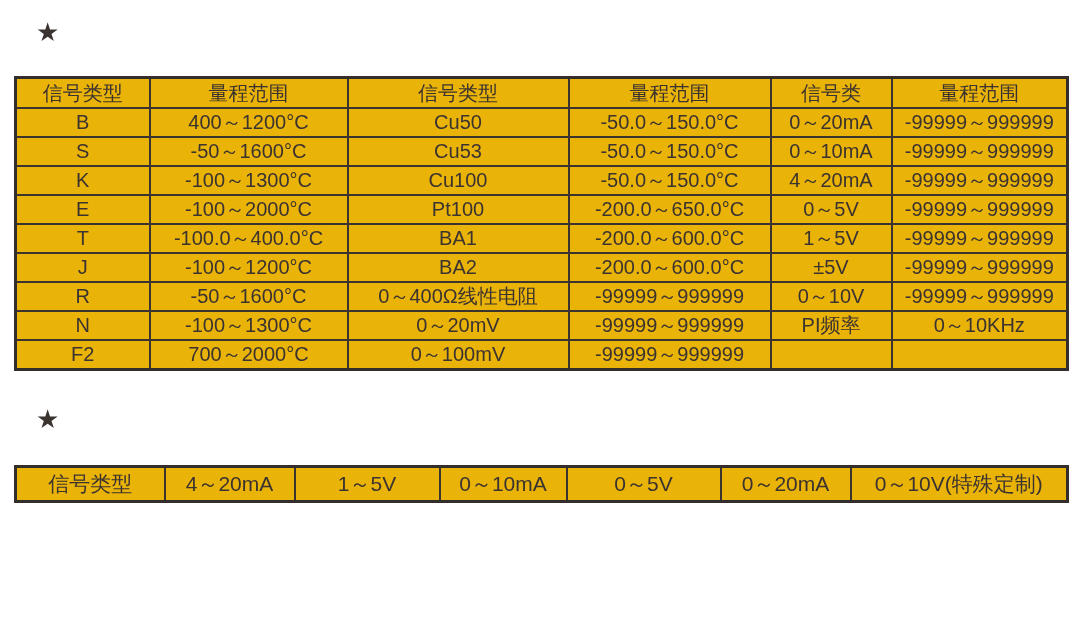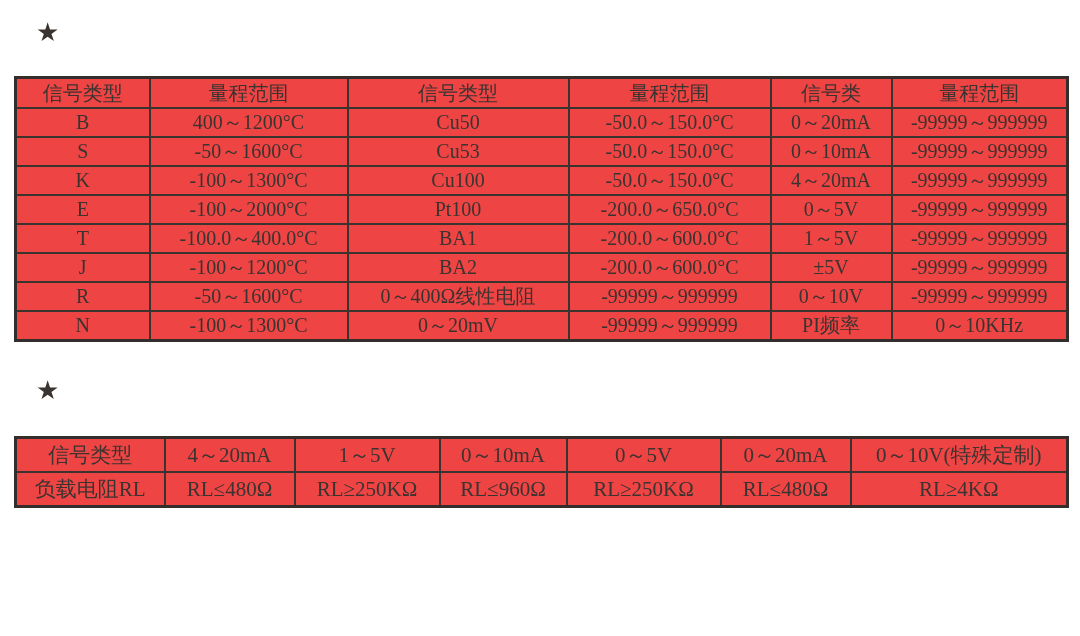--- a/index.html
+++ b/index.html
@@ -31,22 +31,21 @@
     font-size: 26px;
     line-height: 1;
   }
   .title-input  { padding-top: 15px; padding-bottom: 0; height: 34px; }
   .title-output { padding-top: 31px; padding-bottom: 0; height: 34px; }
 
   table {
     border-collapse: collapse;
     table-layout: fixed;
     width: 1052px;
-    background: #ef4444;
-    font-family: Liberation Serif, serif;
+    background: #eab308;
   }
   table.input-table  { margin-top: 27px; }
   table.output-table { margin-top: 29px; }
 
   th, td {
     border: 2px solid #3b3330;
     text-align: center;
     vertical-align: middle;
     font-weight: normal;
     padding: 0 2px;
@@ -145,20 +144,28 @@
         <td>-99999～999999</td>
       </tr>
       <tr>
         <td>N</td>
         <td>-100～1300°C</td>
         <td>0～20mV</td>
         <td>-99999～999999</td>
         <td>PI频率</td>
         <td>0～10KHz</td>
       </tr>
+      <tr>
+        <td>F2</td>
+        <td>700～2000°C</td>
+        <td>0～100mV</td>
+        <td>-99999～999999</td>
+        <td></td>
+        <td></td>
+      </tr>
     </tbody>
   </table>
 
   <div class="section-title title-output">
     <span class="star">★</span>
   </div>
 
   <table class="output-table">
     <colgroup>
       <col style="width:149px">
@@ -172,25 +179,16 @@
     <tbody>
       <tr>
         <td>信号类型</td>
         <td>4～20mA</td>
         <td>1～5V</td>
         <td>0～10mA</td>
         <td>0～5V</td>
         <td>0～20mA</td>
         <td>0～10V(特殊定制)</td>
       </tr>
-      <tr>
-        <td>负载电阻RL</td>
-        <td>RL≤480Ω</td>
-        <td>RL≥250KΩ</td>
-        <td>RL≤960Ω</td>
-        <td>RL≥250KΩ</td>
-        <td>RL≤480Ω</td>
-        <td>RL≥4KΩ</td>
-      </tr>
     </tbody>
   </table>
 
 </div>
 
 </body></html>

